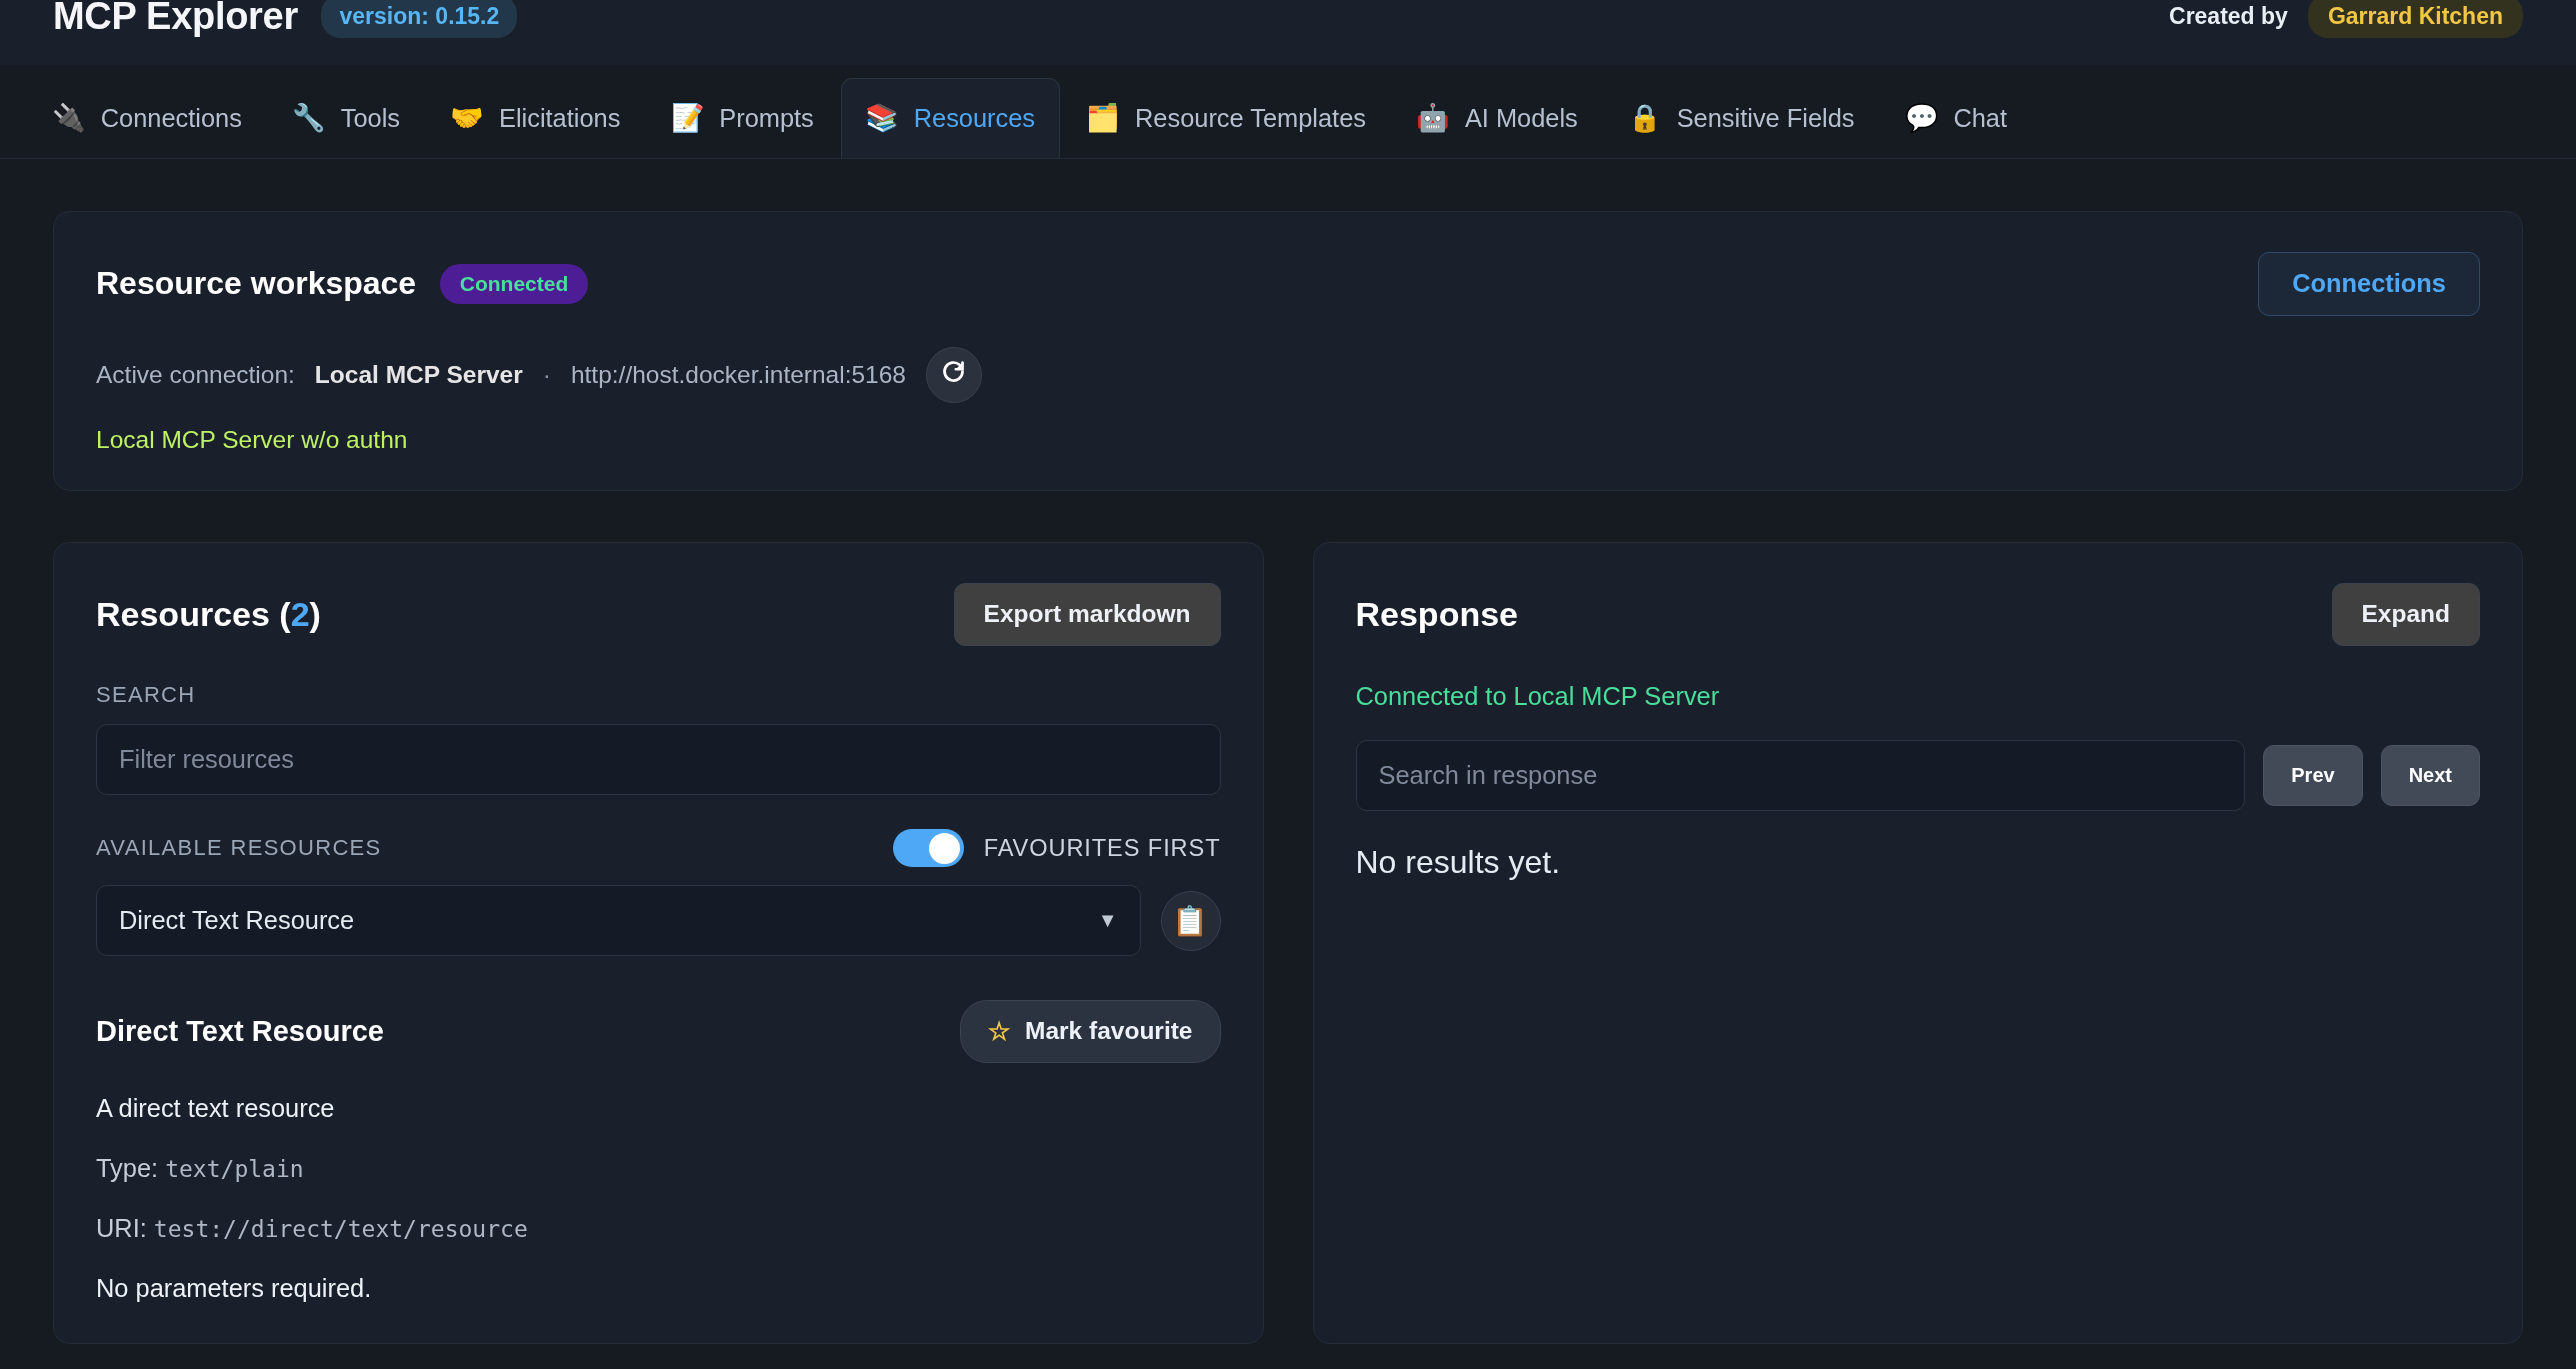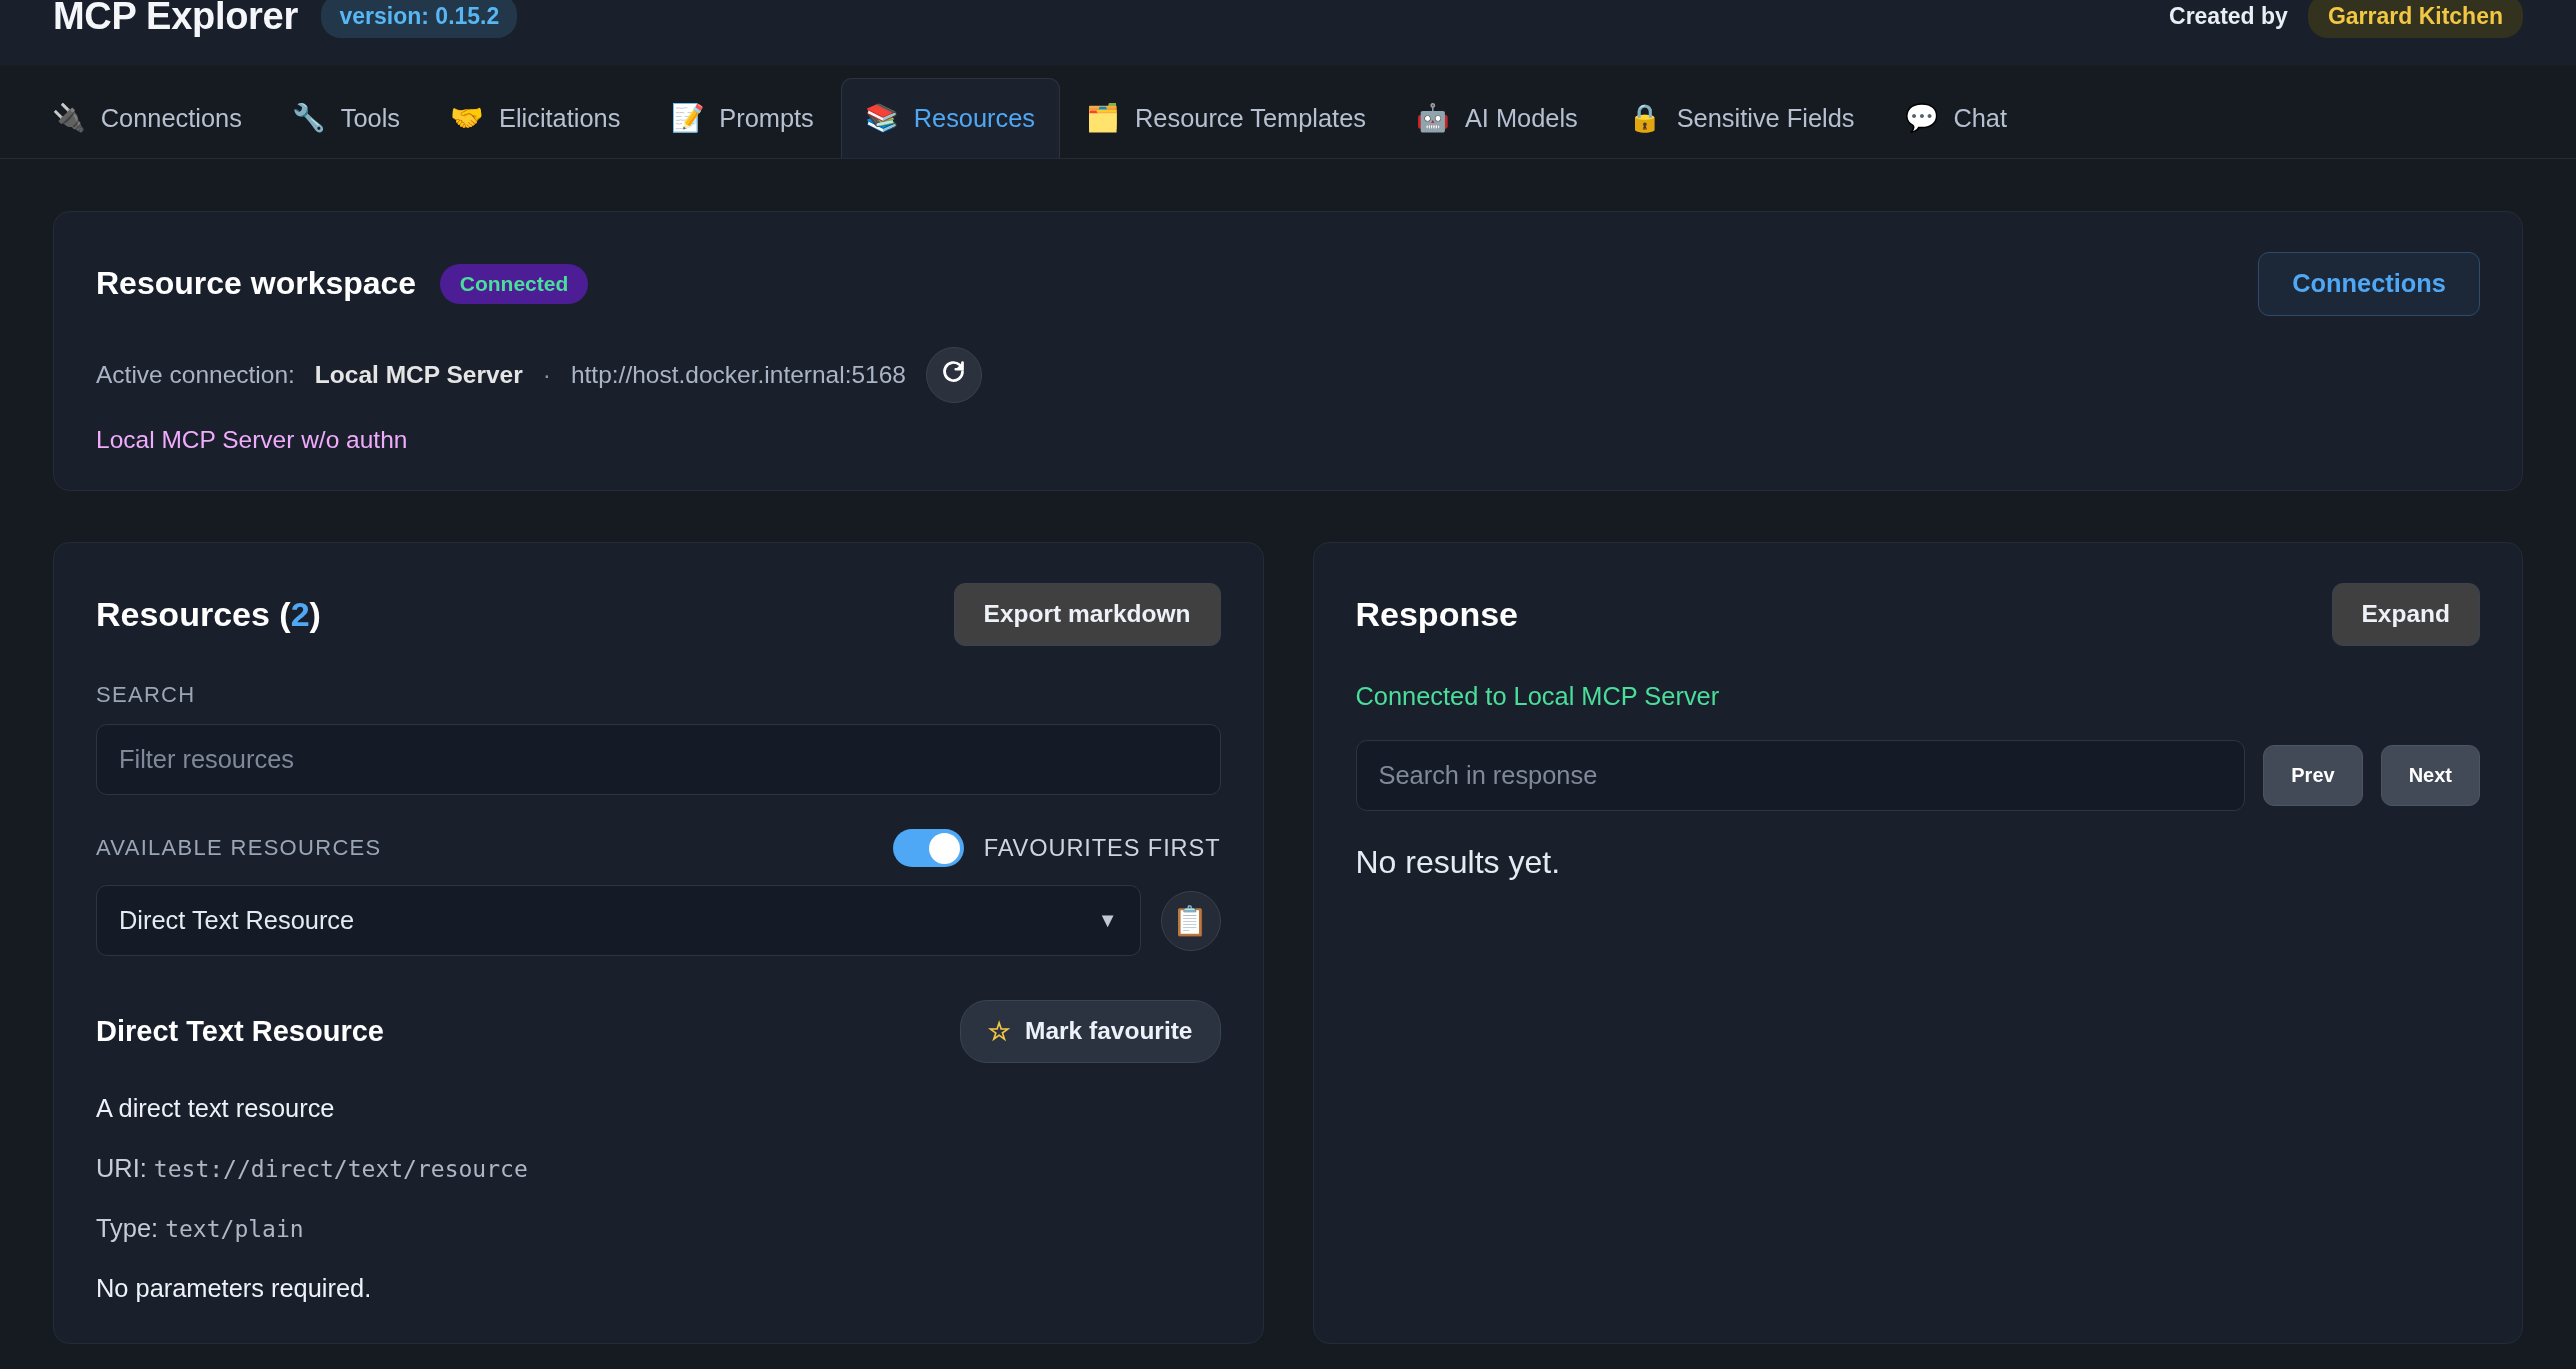--- a/index.html
+++ b/index.html
@@ -145,21 +145,21 @@
     background: #2b323e;
     border: 1.8px solid #3a424f;
     display: flex; align-items: center; justify-content: center;
     cursor: pointer;
     flex: none;
   }
   .refresh-btn svg { width: 27px; height: 27px; }
   .ws-note {
     margin-top: 23.6px;
     font-size: 24.5px;
-    color: #f0abfc;
+    color: #bef264;
   }
 
   
   .cols {
     display: grid;
     grid-template-columns: 1fr 1fr;
     gap: 49px;
   }
 
   .panel { padding: 40px 42px; min-height: 762px; }
@@ -429,27 +429,27 @@
         <div class="res-detail-title">Direct Text Resource</div>
         <button class="fav-btn">
           <span class="star">☆</span>
           <span>Mark favourite</span>
         </button>
       </div>
 
       <div class="res-desc">A direct text resource</div>
 
       <div class="meta-line">
+        <span>Type:</span>
+        <span class="mono">text/plain</span>
+      </div>
+
+      <div class="meta-line">
         <span>URI:</span>
         <span class="mono">test://direct/text/resource</span>
-      </div>
-
-      <div class="meta-line">
-        <span>Type:</span>
-        <span class="mono">text/plain</span>
       </div>
 
       <div class="no-params">No parameters required.</div>
     </div>
 
     <div class="card panel">
       <div class="panel-head">
         <div class="panel-title">Response</div>
         <button class="ghost-btn">Expand</button>
       </div>

